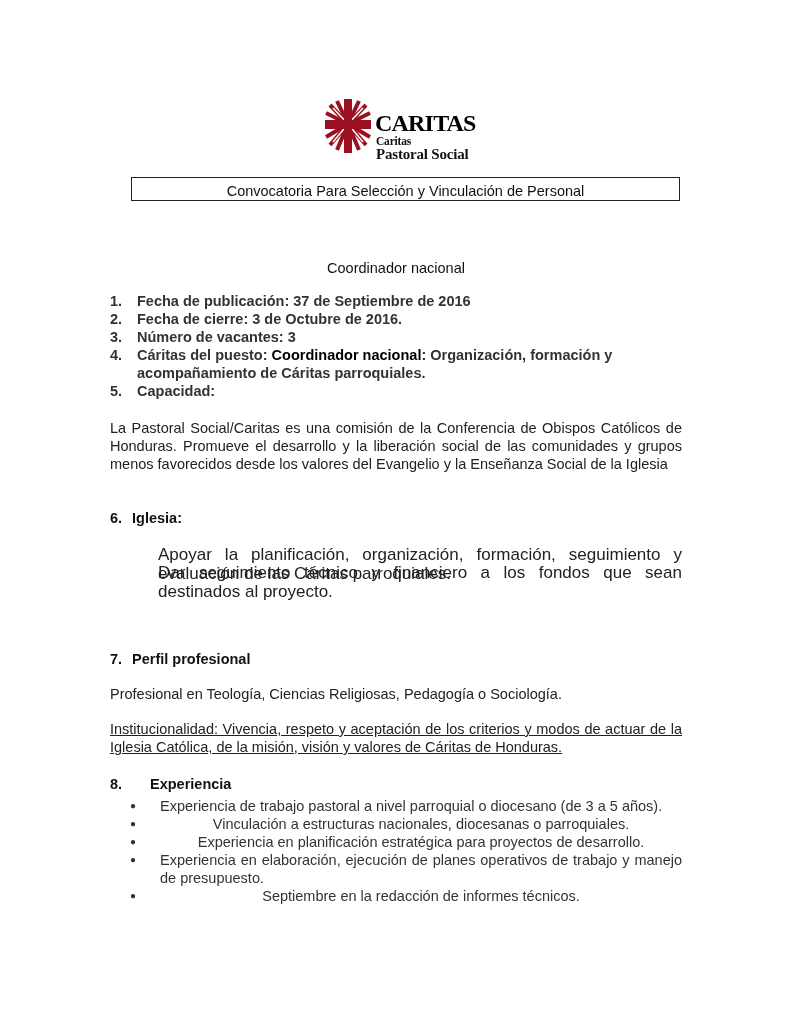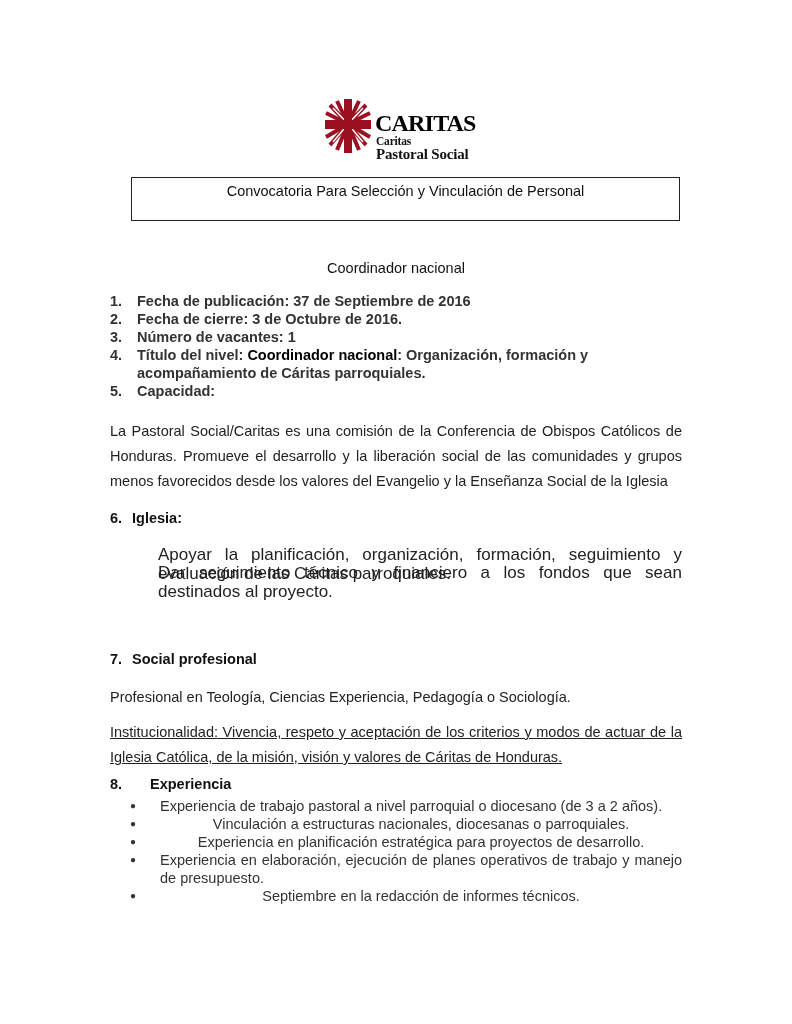--- a/index.html
+++ b/index.html
@@ -7,35 +7,35 @@
     width: 792px; height: 1024px; position: relative; overflow: hidden;
     font-family: "Liberation Sans", sans-serif; color: #111;
   }
   .logo { position: absolute; left: 324px; top: 98px; width: 150px; height: 60px; }
   .logo svg { position: absolute; left: 0; top: 0; }
   .logo .l1 { position: absolute; left: 52px; top: 4px; font-family: "Liberation Serif", serif; font-size: 15px; font-weight: bold; color: #111; letter-spacing: -0.2px; white-space: nowrap; margin-top: 44px; }
   .logo .l2 { position: absolute; left: 51px; top: 12px; font-family: "Liberation Serif", serif; font-size: 24px; font-weight: bold; color: #000; letter-spacing: -0.8px; white-space: nowrap; line-height: 26px; }
   .logo .l3 { position: absolute; left: 52px; top: 37px; font-family: "Liberation Serif", serif; font-size: 11.5px; font-weight: bold; color: #111; white-space: nowrap; letter-spacing: -0.2px; }
 
   .title-box {
-    position: absolute; left: 131px; top: 177px; width: 549px; height: 44px;
+    position: absolute; left: 131px; top: 177px; width: 549px; height: 24px;
     border: 1.5px solid #222; box-sizing: border-box;
     text-align: center; font-size: 14.5px; color: #111;
   }
   .title-box span { display: block; margin-top: 5px; }
 
   .subtitle { position: absolute; left: 0; width: 792px; top: 260px; text-align: center; font-size: 14.5px; color: #111; }
 
   .numlist { position: absolute; left: 110px; top: 292px; width: 580px; font-size: 14.5px; line-height: 18px; color: #333; font-weight: bold; }
   .numlist .row { display: flex; }
   .numlist .num { width: 27px; flex-shrink: 0; }
   .numlist .txt { flex: 1; }
   .numlist .strong { color: #000; }
 
-  .para { position: absolute; left: 110px; width: 572px; font-size: 14.5px; line-height: 25px; color: #222; text-align: justify; }
+  .para { position: absolute; left: 110px; width: 572px; font-size: 14.5px; line-height: 18px; color: #222; text-align: justify; }
 
   .heading { position: absolute; left: 110px; font-size: 14.5px; font-weight: bold; color: #111; display: flex; }
   .heading .num { width: 22px; }
 
   .indent { position: absolute; left: 158px; width: 524px; font-size: 17px; line-height: 19px; color: #222; text-align: justify; }
 
   .bullets { position: absolute; left: 128px; top: 797px; width: 554px; font-size: 14.5px; line-height: 18px; color: #333; }
   .bullets .row { display: flex; }
   .bullets .dot { width: 30px; flex-shrink: 0; font-size: 10px; padding-left: 2px; line-height: 18px; }
   .bullets .txt { flex: 1; text-align: justify; }
@@ -89,57 +89,57 @@
   <div class="row">
     <span class="num">1.</span>
     <span class="txt">Fecha de publicación: 37 de Septiembre  de 2016</span>
   </div>
   <div class="row">
     <span class="num">2.</span>
     <span class="txt">Fecha de cierre: 3  de Octubre de 2016.</span>
   </div>
   <div class="row">
     <span class="num">3.</span>
-    <span class="txt">Número de vacantes: 1</span>
+    <span class="txt">Número de vacantes: 3</span>
   </div>
   <div class="row">
     <span class="num">4.</span>
-    <span class="txt"><span>Título del nivel: </span><span class="strong">Coordinador nacional</span><span>: Organización, formación y acompañamiento de Cáritas parroquiales.</span></span>
+    <span class="txt"><span>Cáritas del puesto: </span><span class="strong">Coordinador nacional</span><span>: Organización, formación y acompañamiento de Cáritas parroquiales.</span></span>
   </div>
   <div class="row">
     <span class="num">5.</span>
     <span class="txt">Capacidad:</span>
   </div>
 </div>
 
 <div class="para" style="top:419px;">La Pastoral Social/Caritas es una comisión de la Conferencia de Obispos Católicos de Honduras. Promueve el desarrollo y la liberación social de las comunidades y grupos menos favorecidos desde los valores del Evangelio y la Enseñanza Social de la Iglesia</div>
 
 <div class="heading" style="top:510px;">
   <span class="num">6.</span>
   <span>Iglesia:</span>
 </div>
 <div class="indent" style="top:545px;">Apoyar la planificación, organización, formación, seguimiento y evaluación de las Cáritas parroquiales.</div>
 <div class="indent" style="top:563px;">Dar  seguimiento técnico y financiero a los fondos que sean destinados al proyecto.</div>
 
 <div class="heading" style="top:651px;">
   <span class="num">7.</span>
-  <span>Social profesional</span>
+  <span>Perfil profesional</span>
 </div>
-<div class="para" style="top:685px;">Profesional en Teología, Ciencias Experiencia, Pedagogía o Sociología.</div>
+<div class="para" style="top:685px;">Profesional en Teología, Ciencias Religiosas, Pedagogía o Sociología.</div>
 <div class="para" style="top:720px;text-decoration:underline;">Institucionalidad: Vivencia, respeto y aceptación de los criterios y modos de actuar de la Iglesia Católica, de la misión, visión y valores de Cáritas de Honduras.</div>
 
 <div class="heading" style="top:776px;">
   <span class="num" style="width:40px;">8.</span>
   <span>Experiencia</span>
 </div>
 
 <div class="bullets">
   <div class="row">
     <span class="dot">●</span>
-    <span class="txt">Experiencia de trabajo pastoral a nivel parroquial o diocesano (de 3 a 2 años).</span>
+    <span class="txt">Experiencia de trabajo pastoral a nivel parroquial o diocesano (de 3 a 5 años).</span>
   </div>
   <div class="row">
     <span class="dot">●</span>
     <span class="txt left">Vinculación a estructuras nacionales, diocesanas o parroquiales.</span>
   </div>
   <div class="row">
     <span class="dot">●</span>
     <span class="txt left">Experiencia en planificación estratégica para proyectos de desarrollo.</span>
   </div>
   <div class="row">

